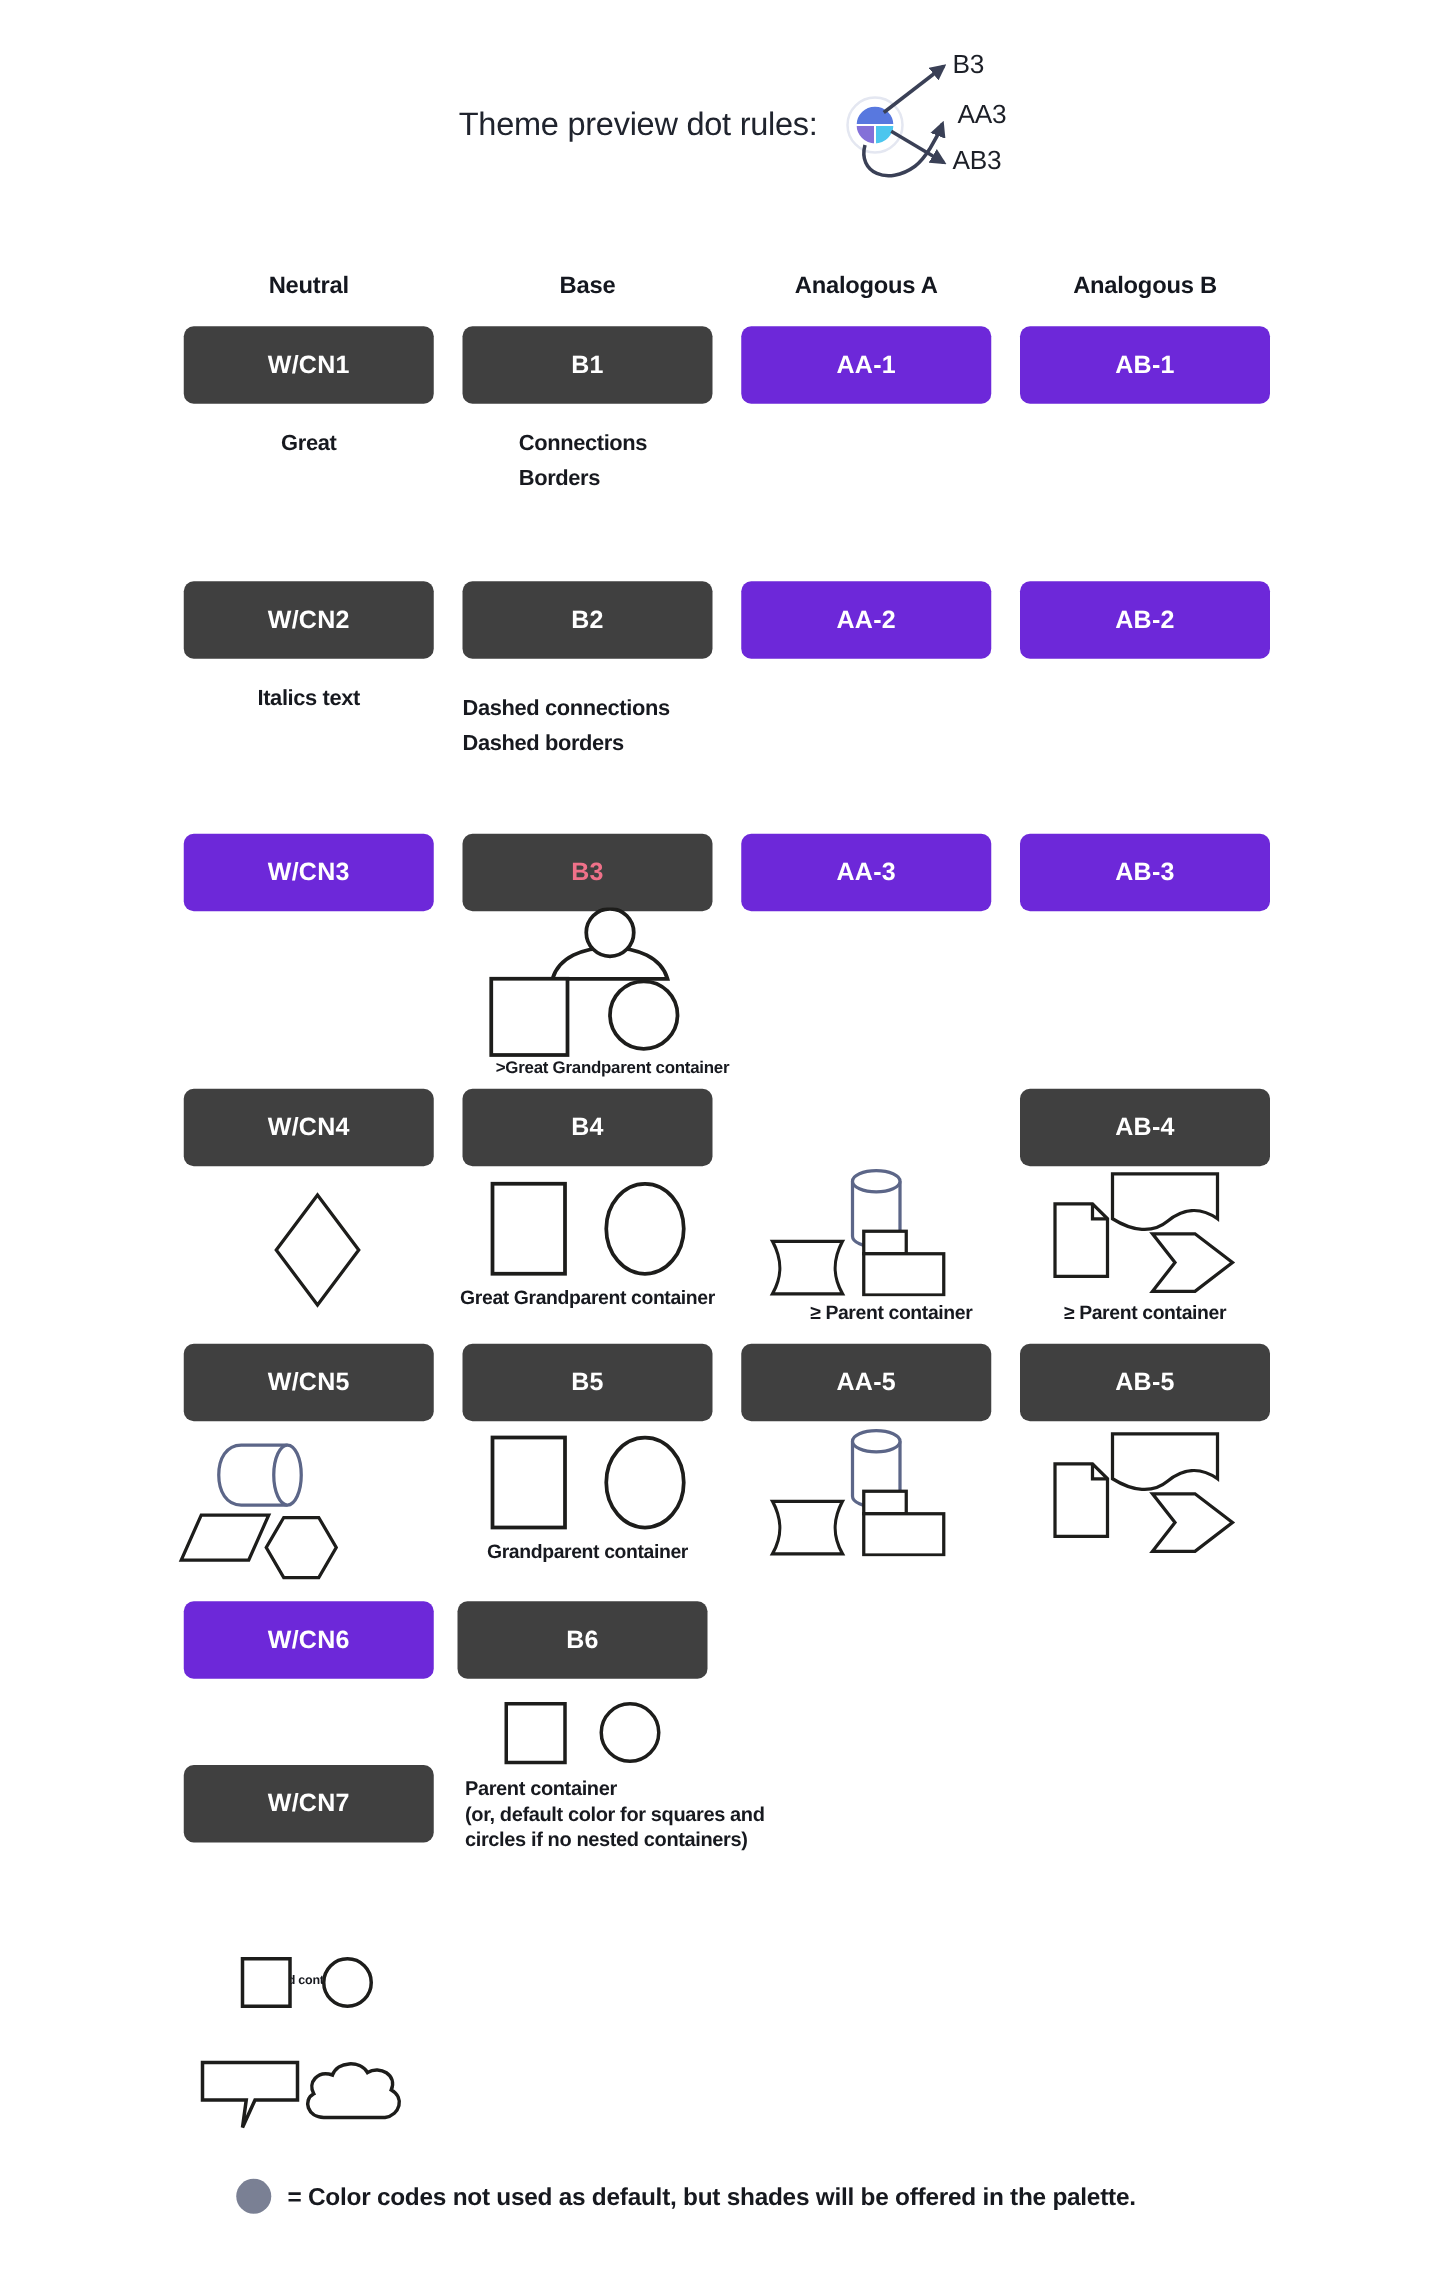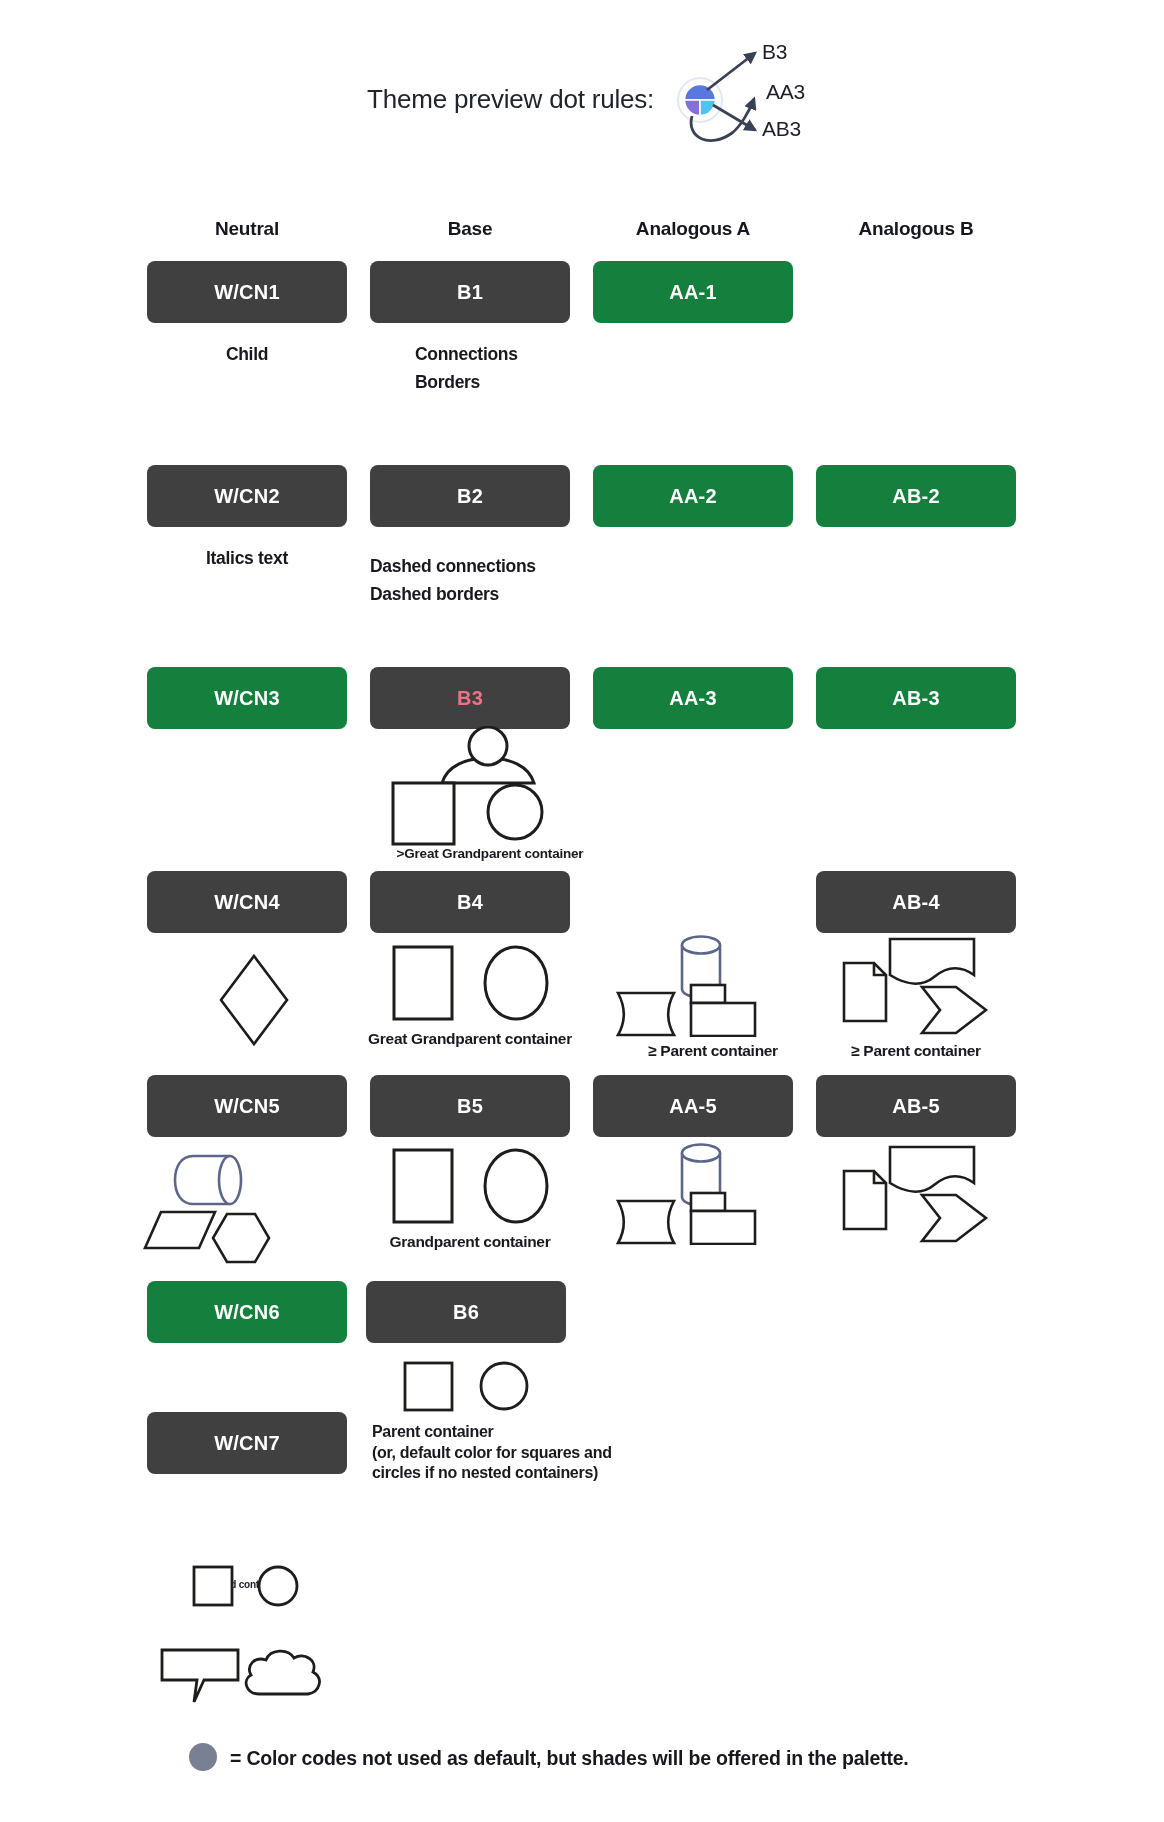--- a/index.html
+++ b/index.html
@@ -5,21 +5,21 @@
   html,body{margin:0;padding:0;background:#ffffff;}
   #stage{position:relative;width:1164px;height:1822px;background:#ffffff;overflow:hidden;
          font-family:"Liberation Sans","DejaVu Sans",sans-serif;color:#17191f;}
   .abs{position:absolute;}
   .title{font-size:26px;font-weight:500;color:#20242e;letter-spacing:-0.2px;}
   .legend-label{font-size:21px;font-weight:500;color:#1c1f27;letter-spacing:-0.2px;}
   .hdr{width:200px;text-align:center;font-size:19px;font-weight:700;color:#14171f;letter-spacing:-0.2px;}
   .pill{width:200px;height:62px;border-radius:8px;display:flex;align-items:center;justify-content:center;
         font-size:20px;font-weight:700;color:#ffffff;letter-spacing:0.2px;}
   .pill.navy{background:#404040;}
-  .pill.slate{background:#15803d;}
+  .pill.slate{background:#6d28d9;}
   .pill .pink{color:#ef7189;}
   .cap{font-size:17.5px;font-weight:700;color:#17191f;letter-spacing:-0.3px;line-height:28px;}
   .cap.center{width:200px;text-align:center;}
   .cap-sm{font-size:15.5px;font-weight:700;color:#17191f;letter-spacing:-0.3px;}
   .cap-xs{font-size:13.5px;font-weight:700;color:#17191f;letter-spacing:-0.2px;}
   .cap-note{font-size:16px;font-weight:700;color:#17191f;letter-spacing:-0.3px;line-height:20.5px;text-align:left;}
   .footnote{font-size:19.5px;font-weight:700;color:#17191f;letter-spacing:-0.2px;}
   .shape{stroke:#1d1d1b;fill:#ffffff;}
   .shape-line{stroke:#1d1d1b;fill:none;}
   .cyl{stroke:#5c6688;fill:#ffffff;}
@@ -57,21 +57,24 @@
 
   <div class="abs pill navy" style="left:147px;top:261px;">
       <span>W/CN1</span>
     </div>
   <div class="abs pill navy" style="left:370px;top:261px;">
       <span>B1</span>
     </div>
   <div class="abs pill slate" style="left:593px;top:261px;">
       <span>AA-1</span>
     </div>
-  <div class="abs cap center" style="left:147px;top:340px;">Child</div>
+  <div class="abs pill slate" style="left:816px;top:261px;">
+      <span>AB-1</span>
+    </div>
+  <div class="abs cap center" style="left:147px;top:340px;">Great</div>
   <div class="abs cap" style="left:415px;top:340px;">
     <div>Connections</div>
     <div>Borders</div>
   </div>
 
   <div class="abs pill navy" style="left:147px;top:465px;">
       <span>W/CN2</span>
     </div>
   <div class="abs pill navy" style="left:370px;top:465px;">
       <span>B2</span>

